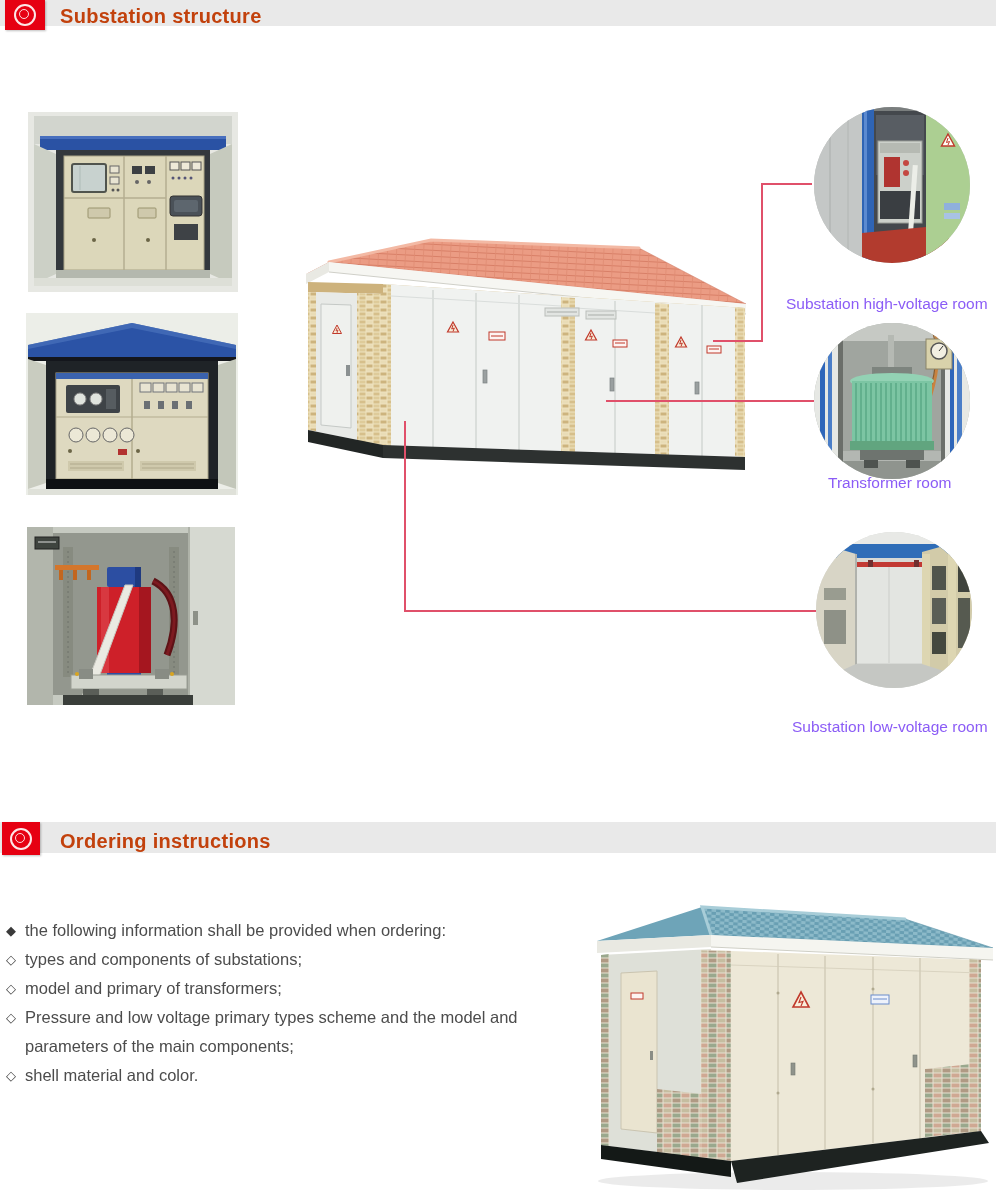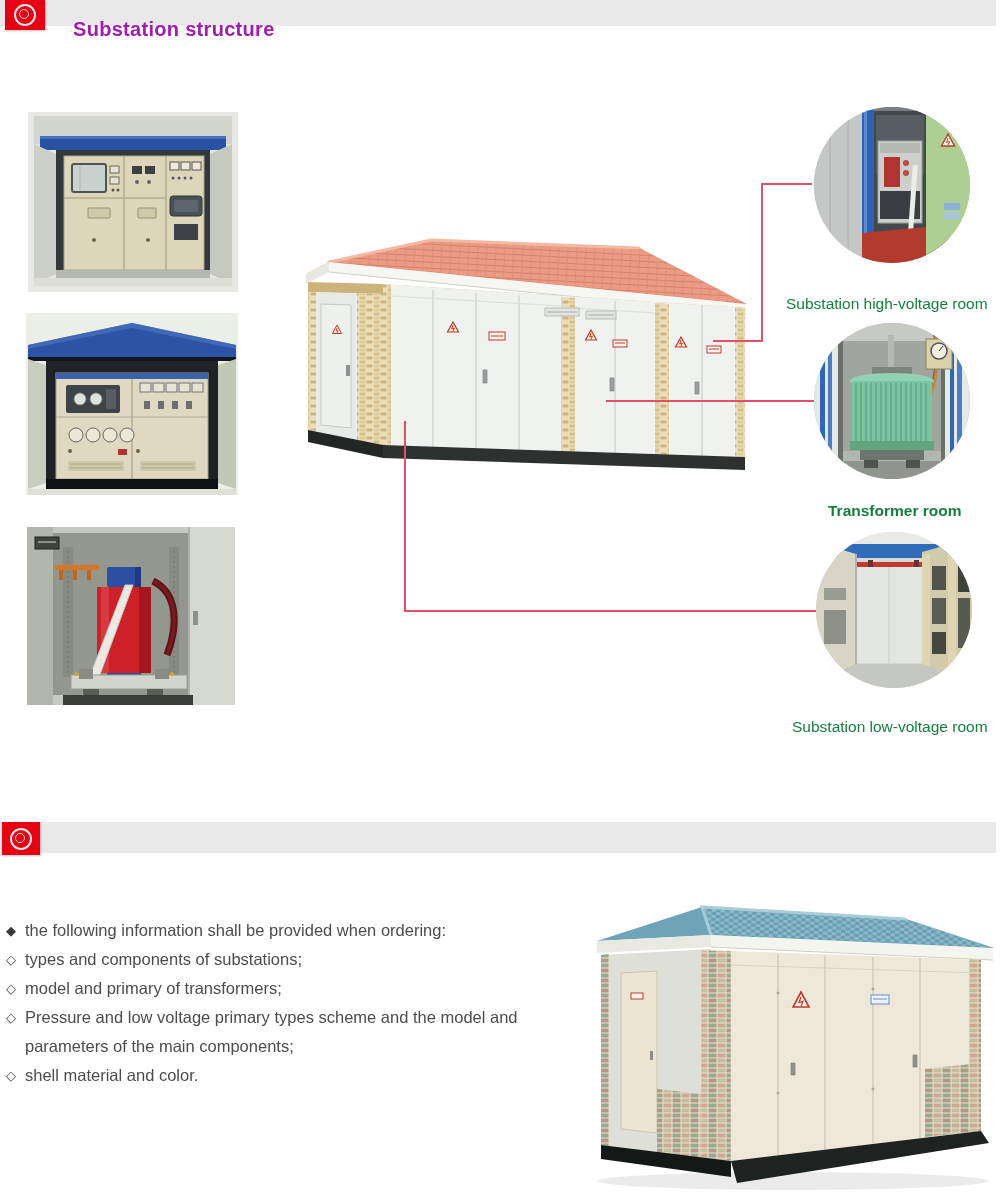--- a/index.html
+++ b/index.html
@@ -12,37 +12,37 @@
   .sec-structure .bar{top:0;height:26px;}
   .sec-order .bar{top:12px;height:31px;}
   .badge{position:absolute;background:#e60012;display:flex;align-items:center;justify-content:center;
          box-shadow:1px 1px 2px rgba(0,0,0,.25);}
   .sec-structure .badge{left:5px;top:0;width:40px;height:30px;}
   .sec-order .badge{left:2px;top:12px;width:38px;height:33px;}
   .emblem{display:block;width:18px;height:18px;border:2px solid rgba(255,255,255,.9);border-radius:50%;
           position:relative;}
   .emblem i{position:absolute;left:3px;top:3px;width:8px;height:8px;border:1.5px solid rgba(255,255,255,.85);
           border-radius:50%;}
-  .title{position:absolute;margin:16px;color:#a21caf;font-weight:bold;letter-spacing:.3px;}
+  .title{position:absolute;margin:3px;color:#c2410c;font-weight:bold;letter-spacing:.3px;}
   .sec-structure .title{left:57px;top:1px;font-size:20px;line-height:25px;}
   .sec-order .title{left:57px;top:16px;font-size:20px;line-height:25px;}
   .photo{position:absolute;margin:0;}
   .photo svg{display:block;}
   .p1{left:28px;top:112px;}
   .p2{left:26px;top:313px;}
   .p3{left:27px;top:527px;}
   .central{position:absolute;left:303px;top:232px;}
   .callouts{position:absolute;left:0;top:0;pointer-events:none;}
   .circ{position:absolute;width:156px;height:156px;}
   .c1{left:814px;top:107px;}
   .c2{left:814px;top:323px;}
   .c3{left:816px;top:532px;}
-  .lbl{position:absolute;font-size:15.5px;color:#15803d;white-space:nowrap;}
+  .lbl{position:absolute;font-size:15.5px;color:#8b5cf6;white-space:nowrap;}
   .l1{left:786px;top:295px;}
-  .l2{left:828px;top:502px;font-weight:bold;}
+  .l2{left:828px;top:474px;}
   .l3{left:792px;top:718px;text-align:right;}
   .olist{position:absolute;left:6px;top:106px;margin:0;padding:0;list-style:none;width:575px;}
   .olist li{display:flex;line-height:29px;font-size:16.5px;color:#4c4c4c;}
   .olist .b{width:19px;flex:0 0 19px;font-size:13px;color:#3a3a3a;}
   .olist .t{flex:1;max-width:548px;}
   .b-building{position:absolute;left:573px;top:83px;}
 </style>
 </head>
 <body>
 
@@ -414,20 +414,21 @@
     <div class="lbl l3">Substation low-voltage room</div>
   </section>
 
   <section class="sec sec-order">
     <div class="bar"></div>
     <div class="badge">
       <span class="emblem">
           <i></i>
         </span>
     </div>
+    <h2 class="title">Ordering instructions</h2>
 
     <ul class="olist">
       <li>
         <span class="b">◆</span>
         <span class="t">the following information shall be provided when ordering:</span>
       </li>
       <li>
         <span class="b">◇</span>
         <span class="t">types and components of substations;</span>
       </li>

